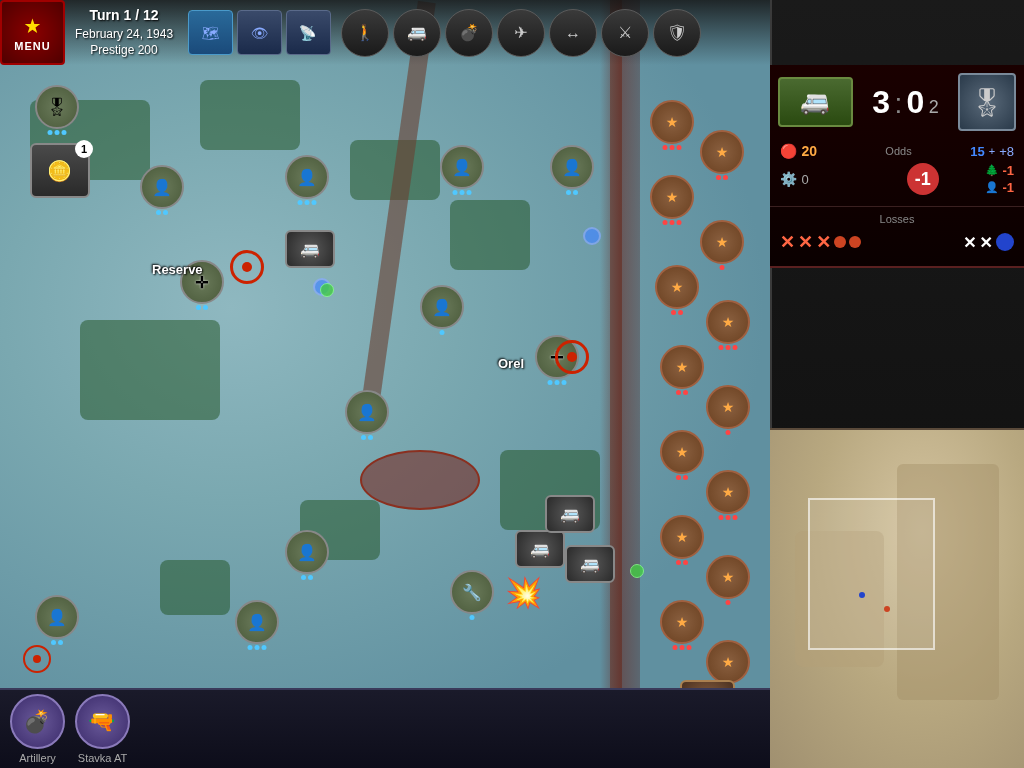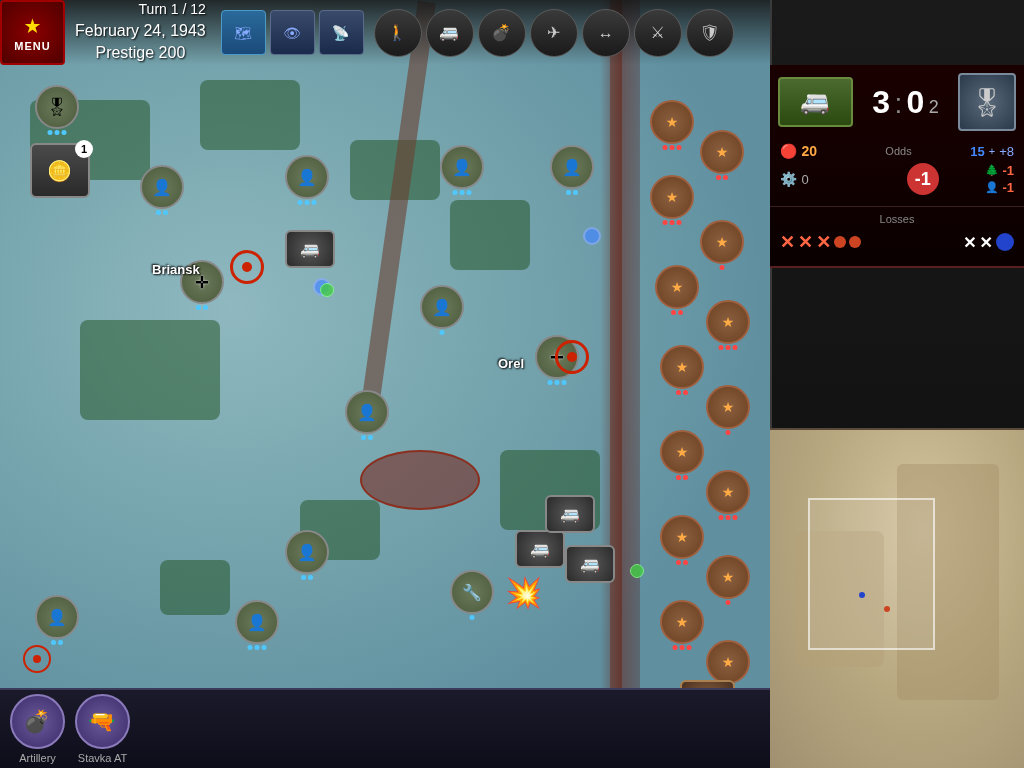--- a/index.html
+++ b/index.html
@@ -110,29 +110,28 @@
       letter-spacing: 1px;
     }
 
     .turn-info {
       margin-left: 10px;
       text-align: center;
     }
 
     .turn-info div {
       color: #fff;
-      font-size: 16px;
+      font-size: 12px;
       text-shadow: 1px 1px 2px #000;
       line-height: 1.4;
     }
 
     .turn-info .turn-num {
       font-size: 14px;
-      font-weight: normal;
-      text-align: right;
+      font-weight: bold;
     }
 
     .map-controls {
       display: flex;
       gap: 4px;
       margin-left: 15px;
     }
 
     .map-btn {
       width: 45px; height: 45px;
@@ -697,21 +696,21 @@
     <div style="width:28px; height:28px; border-radius:50%; border:2px solid #cc2200; display:flex; align-items:center; justify-content:center; background:transparent;">
       <div style="width:8px; height:8px; border-radius:50%; background:#cc2200;"></div>
     </div>
   </div>
 
   <div style="position:absolute; left:30px; top:143px; width:60px; height:55px; border:2px solid #888; border-radius:6px; background:linear-gradient(180deg,#4a4a4a,#2a2a2a); display:flex; align-items:center; justify-content:center;">
     <span style="font-size:20px; color:#aaa;">🪙</span>
     <div style="position:absolute; top:-5px; right:-5px; background:#fff; border-radius:50%; width:18px; height:18px; font-size:11px; display:flex; align-items:center; justify-content:center; font-weight:bold; color:#000;">1</div>
   </div>
 
-  <div class="city-label" style="left:152px; top:262px;">Briansk</div>
+  <div class="city-label" style="left:152px; top:262px;">Reserve</div>
   <div class="city-label" style="left:498px; top:356px;">Orel</div>
 
   <div class="green-dot-move" style="left:320px; top:283px;"></div>
   <div class="green-dot-move" style="left:630px; top:564px;"></div>
 
   <div id="header">
     <div class="menu-btn">
       <span class="menu-star">★</span>
       <span class="menu-text">MENU</span>
     </div>

